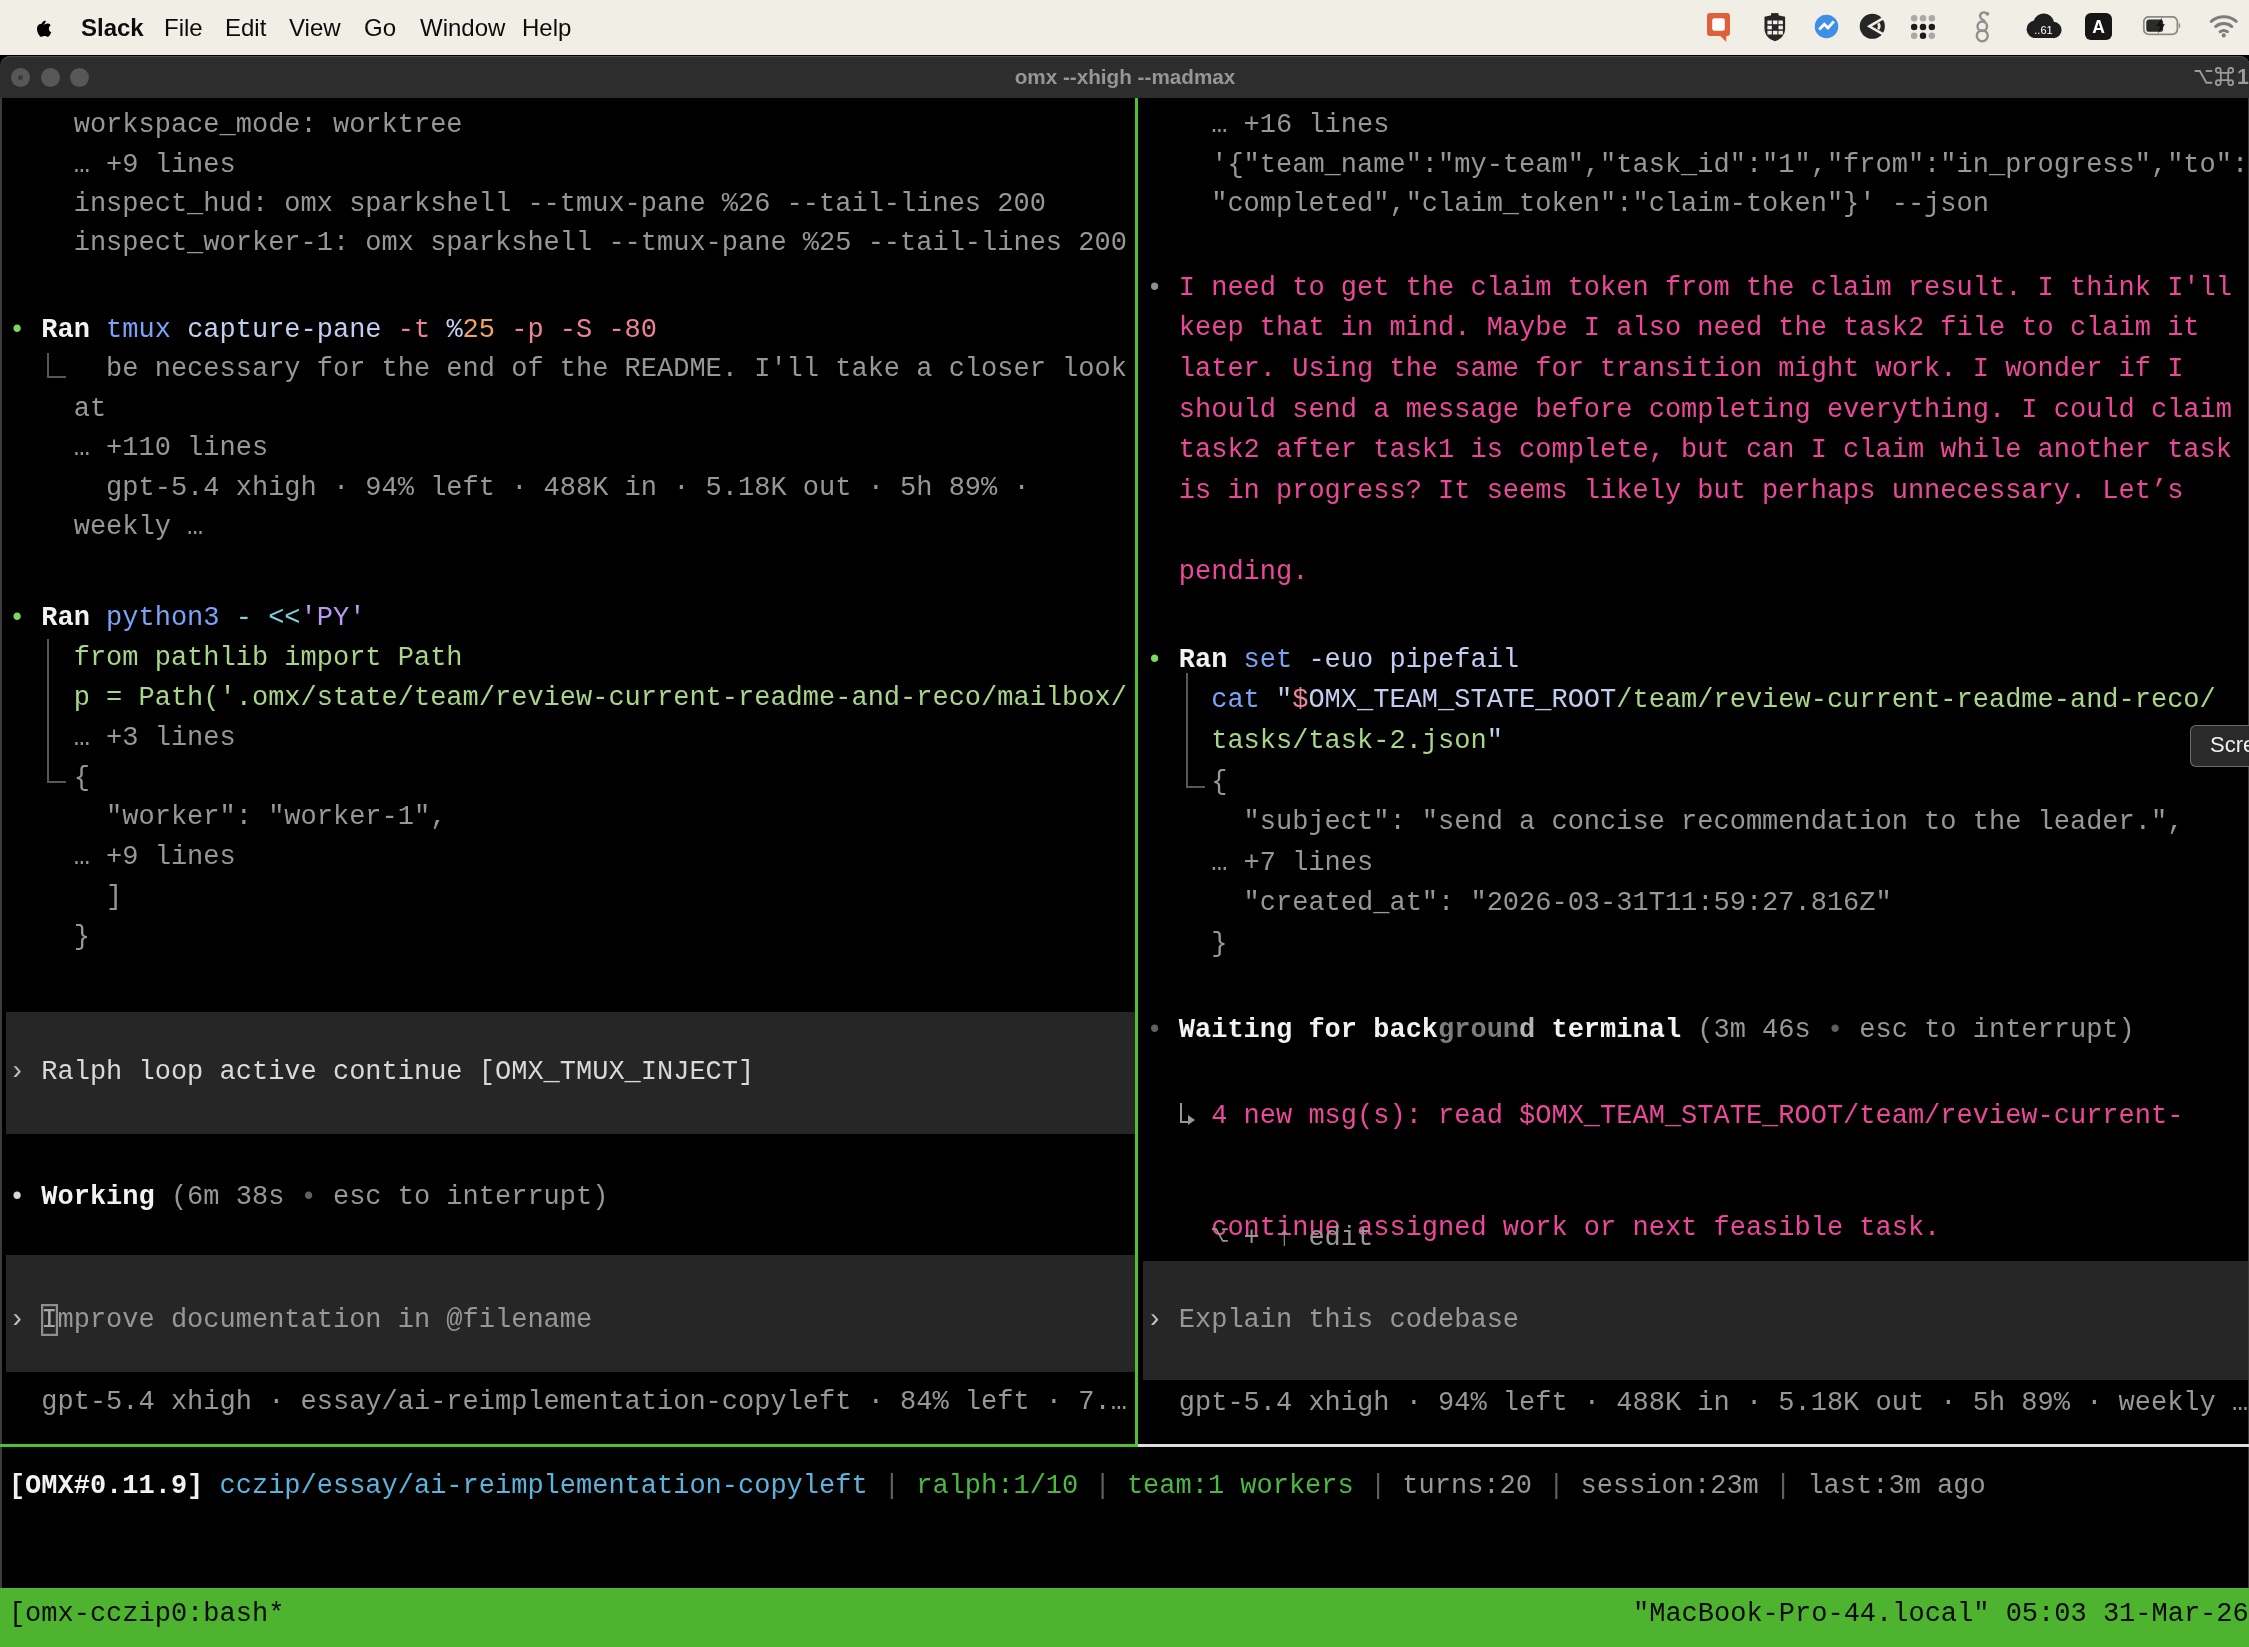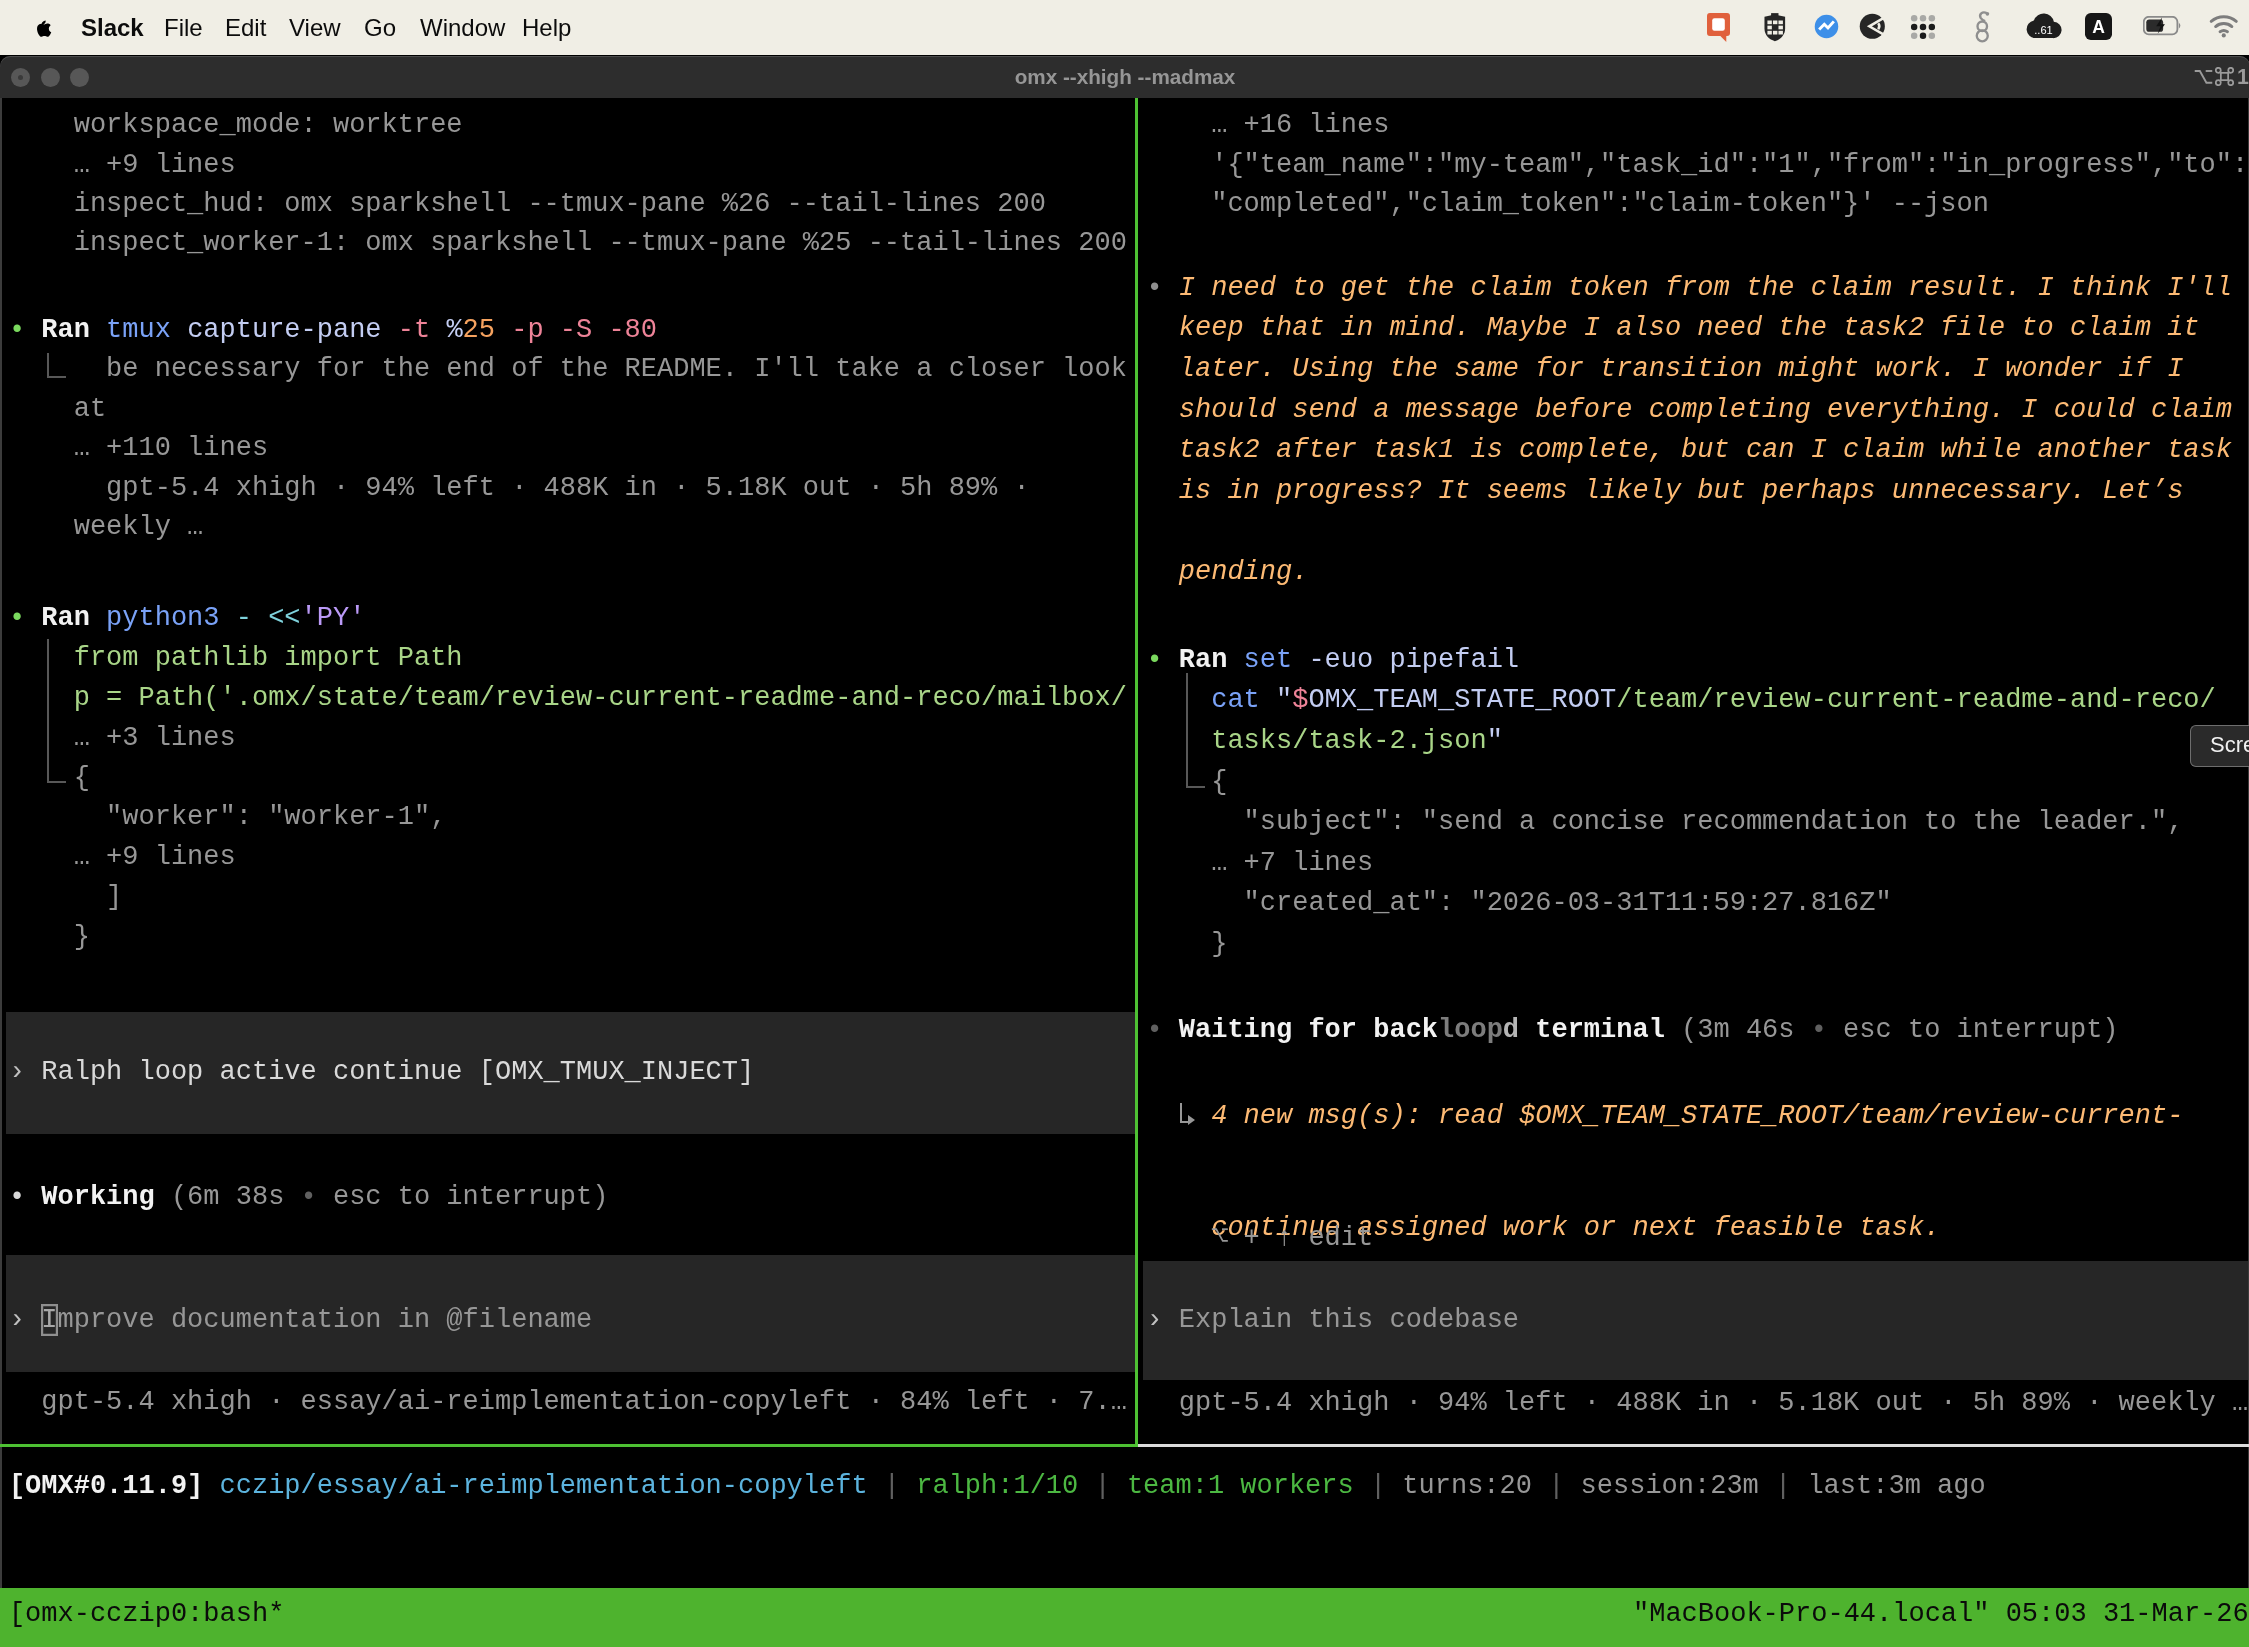--- a/index.html
+++ b/index.html
@@ -12,21 +12,21 @@
 .bl{color:#7aa2f7}
 .lv{color:#c3cdf2}
 .rs{color:#ee8398}
 .or{color:#f5a25f}
 .mg{color:#bb9af7}
 .cy{color:#7fd2dc}
 .dim{color:#606060}
 .gb{color:#7ad95e}
 .gbul{color:#8f8f8f}
 .pr{color:#c0c0c0}
-.it{color:#fdba74;font-style:italic}
+.it{color:#ec4899;}
 .shm{color:#7d7d7d;font-weight:bold}
 .shm2{color:#b5b5b5;font-weight:bold}
 .sc{color:#5cb3dd}
 .sg{color:#4cb842}
 .cur{color:#a8a8a8;box-shadow:inset 0 0 0 2.2px #8f8f8f;display:inline-block;height:32px;line-height:32px;margin-top:3.7px;vertical-align:top}
 .band{position:absolute;background:#262626}
 </style></head>
 <body>
 
 <div style="position:absolute;left:0;top:0;width:2250px;height:55px;background:#f0eee5"></div>
@@ -200,21 +200,21 @@
 <div class="ln" style="left:7.4px;top:373px">  <span class="it">is in progress? It seems likely but perhaps unnecessary. Let’s</span></div>
 <div class="ln" style="left:7.4px;top:454px">  <span class="it">pending.</span></div>
 <div class="ln" style="left:7.4px;top:542px"><span class="gb">•</span> <span class="bw">Ran</span> <span class="bl">set</span> <span class="lv">-euo pipefail</span></div>
 <div class="ln" style="left:7.4px;top:582px">    <span class="bl">cat</span> <span class="lv">"</span><span class="rs">$</span><span class="lv">OMX_TEAM_STATE_ROOT</span><span class="gr">/team/review-current-readme-and-reco/</span></div>
 <div class="ln" style="left:7.4px;top:623px">    <span class="gr">tasks/task-2.json</span><span class="lv">"</span></div>
 <div class="ln" style="left:7.4px;top:664px"><span class="g">    {</span></div>
 <div class="ln" style="left:7.4px;top:704px"><span class="g">      "subject": "send a concise recommendation to the leader.",</span></div>
 <div class="ln" style="left:7.4px;top:745px"><span class="g">    … +7 lines</span></div>
 <div class="ln" style="left:7.4px;top:785px"><span class="g">      "created_at": "2026-03-31T11:59:27.816Z"</span></div>
 <div class="ln" style="left:7.4px;top:826px"><span class="g">    }</span></div>
-<div class="ln" style="left:7.4px;top:912px"><span class="dim">•</span> <span class="bw">Waiting for back</span><span class="shm">loop</span><span class="shm2">d</span><span class="bw"> terminal</span> <span class="g">(3m 46s </span><span class="dim">•</span><span class="g"> esc to interrupt)</span></div>
+<div class="ln" style="left:7.4px;top:912px"><span class="dim">•</span> <span class="bw">Waiting for back</span><span class="shm">groun</span><span class="shm2">d</span><span class="bw"> terminal</span> <span class="g">(3m 46s </span><span class="dim">•</span><span class="g"> esc to interrupt)</span></div>
 <div class="ln" style="left:7.4px;top:998px">  <span class="g"> </span> <span class="it">4 new msg(s): read $OMX_TEAM_STATE_ROOT/team/review-current-</span></div>
 <div class="ln" style="left:7.4px;top:1110px">    <span class="it">continue assigned work or next feasible task.</span></div>
 <div class="ln" style="left:7.4px;top:1120px"><span class="g">      + ↑ edit</span></div>
 <div class="ln" style="left:7.4px;top:1202px"><span class="pr">›</span> <span class="g">Explain this codebase</span></div>
 <div class="ln" style="left:7.4px;top:1285px"><span class="g">  gpt-5.4 xhigh · 94% left · 488K in · 5.18K out · 5h 89% · weekly …</span></div>
     <div style="position:absolute;left:41px;top:1005px;width:8.9px;height:17.7px;border-left:2.2px solid #979797;border-bottom:2.2px solid #979797"></div>
     <div style="position:absolute;left:49px;top:1017px;width:0;height:0;border-top:5.2px solid transparent;border-bottom:5.2px solid transparent;border-left:7.4px solid #979797"></div>
     <svg style="position:absolute;left:72px;top:1129px" width="17.7" height="16" viewBox="0 0 24 22">
         <g stroke="#979797" stroke-width="2.4" fill="none">
           <path d="M1 3h6l9 16h7"></path>

